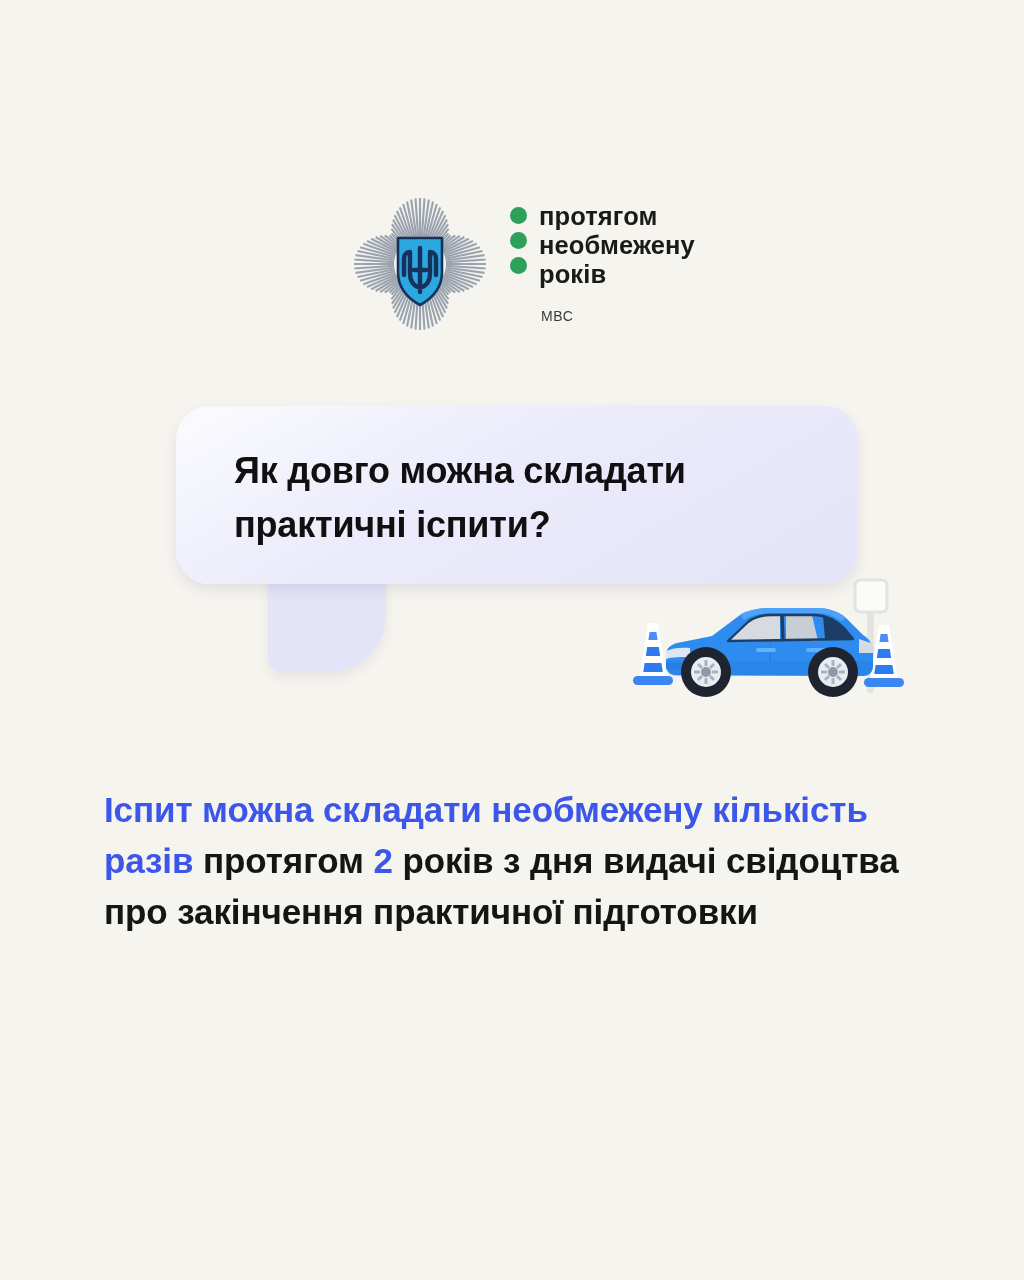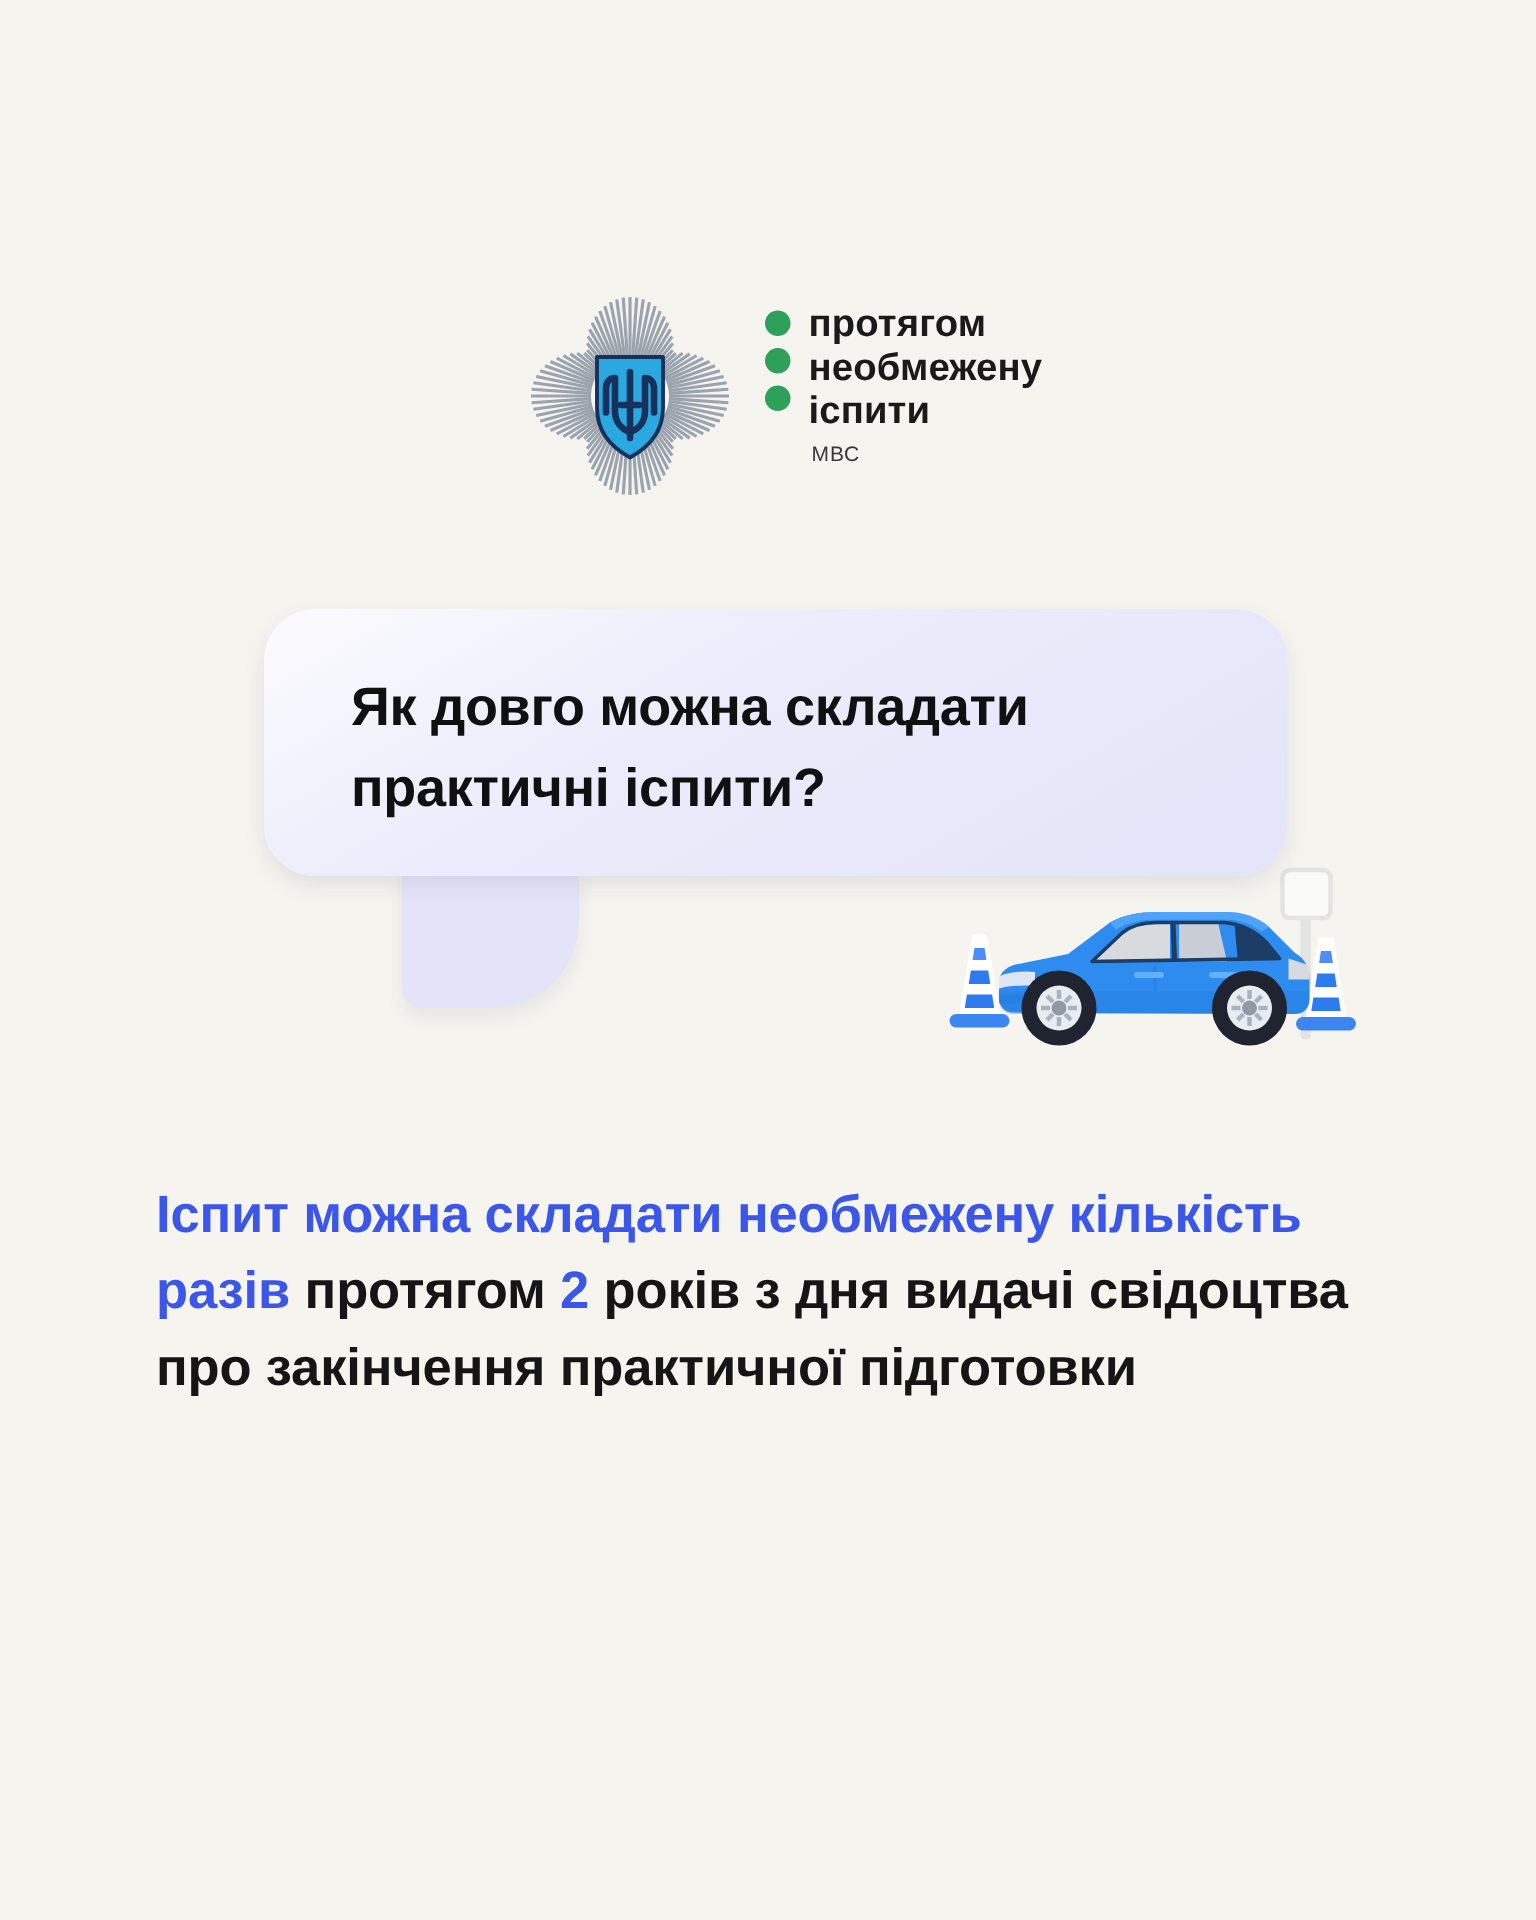--- a/index.html
+++ b/index.html
@@ -62,21 +62,21 @@
     color: #1A1A1A;
     line-height: 29px;
     letter-spacing: 0.1px;
     white-space: nowrap;
   }
   .logo-sub {
     font-size: 14px;
     font-weight: 400;
     color: #3A3A3A;
     letter-spacing: 0.6px;
-    margin-top: 5px;
+    margin-top: 19px;
     margin-left: 2px;
   }
 
   
   .bubble-area {
     position: absolute;
     left: 0;
     top: 406px;
     width: 836px;
     height: 330px;
@@ -264,21 +264,21 @@
 
   <div class="logo-text-wrap">
     <div class="dots-col">
       <span class="dot"></span>
       <span class="dot"></span>
       <span class="dot"></span>
     </div>
     <div class="logo-words">
       <div class="logo-line">протягом</div>
       <div class="logo-line">необмежену</div>
-      <div class="logo-line">іспити</div>
+      <div class="logo-line">років</div>
       <div class="logo-sub">МВС</div>
     </div>
   </div>
 </div>
 
 <div class="bubble-area">
   <div class="bubble-tail"></div>
   <div class="bubble"></div>
   <div class="bubble-text">Як довго можна складати практичні іспити?</div>
 </div>

